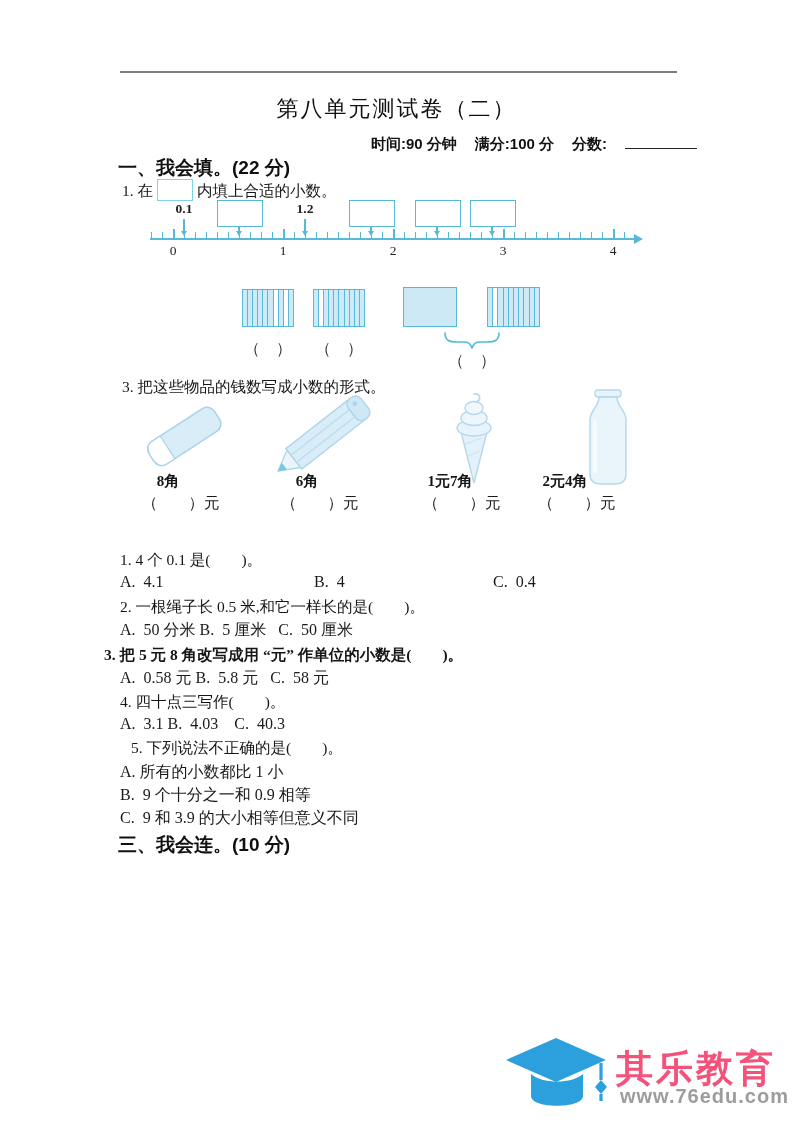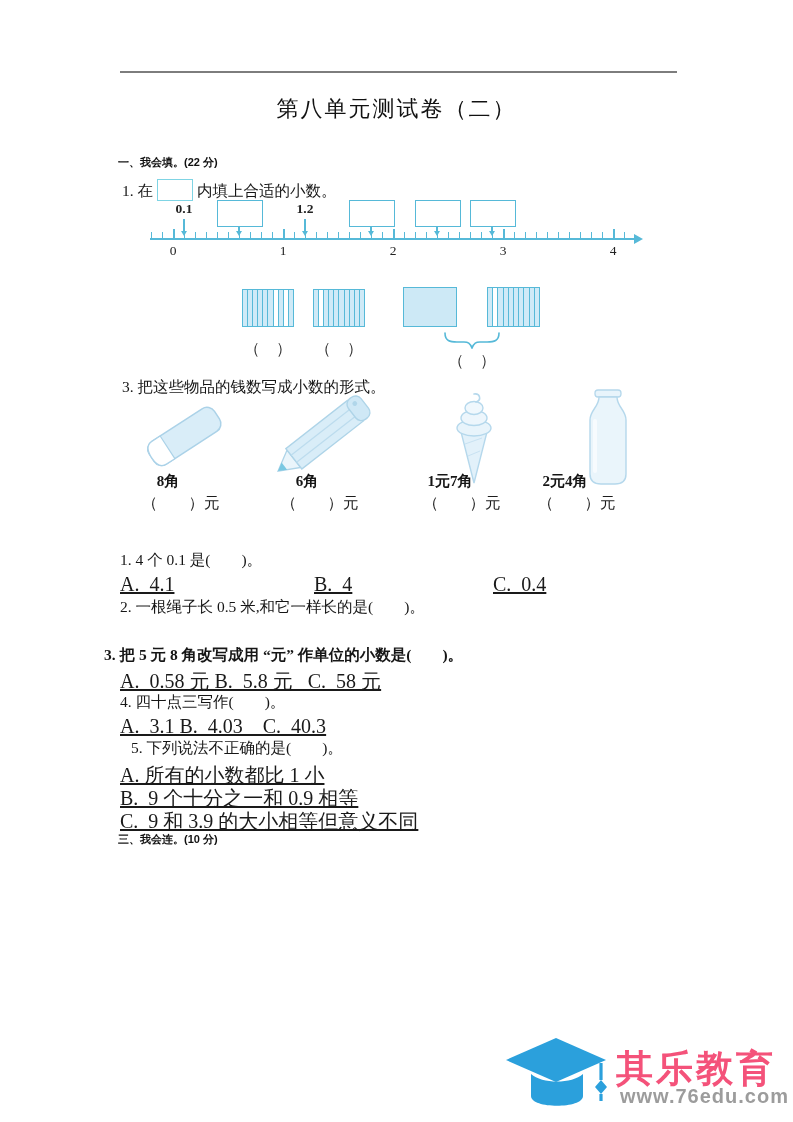--- a/index.html
+++ b/index.html
@@ -4,23 +4,23 @@
 <style>
   html,body{margin:0;padding:0;background:#fff;}
   #page{position:relative;width:793px;height:1122px;background:#fff;overflow:hidden;
         font-family:"Liberation Serif","DejaVu Serif",serif;color:#141414;}
   .abs{position:absolute;}
   .rule{background:#7d7d7d;height:2px;}
   .title{width:793px;text-align:center;font-size:22px;letter-spacing:2px;color:#111;}
   .info{font-size:15px;font-weight:600;font-family:"Liberation Sans","DejaVu Sans",sans-serif;color:#111;}
   .info span{margin-right:18px;}
   .score-line{display:inline-block;width:72px;border-bottom:1.5px solid #222;height:14px;margin-right:0!important;}
-  .sec-head{font-size:11px;font-weight:700;font-family:"Liberation Sans","DejaVu Sans",sans-serif;color:#101010;}
+  .sec-head{font-size:19px;font-weight:700;font-family:"Liberation Sans","DejaVu Sans",sans-serif;color:#101010;}
   .qtext{font-size:15.5px;color:#161616;}
-  .optline{font-size:20px;color:#1a1a1a;white-space:pre;text-decoration:underline;}
+  .optline{font-size:16px;color:#1a1a1a;white-space:pre;}
   .inline-box{display:inline-block;width:34px;height:20px;border:1px solid #7fd4e4;background:#fff;
               vertical-align:-5px;margin:0 4px;}
   
   #numberline{position:absolute;left:150px;top:198px;width:510px;height:66px;}
   .nl-axis{position:absolute;left:0;top:40px;width:486px;height:2px;background:#56b9d8;}
   .nl-axis-head{position:absolute;left:484px;top:36px;width:0;height:0;
     border-left:9px solid #56b9d8;border-top:5px solid transparent;border-bottom:5px solid transparent;}
   .nl-tick{position:absolute;width:1px;background:#56b9d8;height:6px;}
   .nl-tick.major{height:9px;width:1.5px;}
   .nl-num{position:absolute;font-size:13.5px;color:#222;width:20px;text-align:center;}
@@ -45,20 +45,23 @@
          font-size:20px;color:#9c9c9c;letter-spacing:1px;}
 </style>
 </head>
 <body>
 
 <div id="page">
 
   <div class="abs rule" style="left:120px;top:71px;width:557px;"></div>
 
   <div class="abs title" style="left:0;top:94px;">第八单元测试卷（二）</div>
+  <div class="abs info" style="left:371px;top:134px;">
+    <span>时间:90 分钟</span><span>满分:100 分</span><span>分数:</span><span class="score-line"></span>
+  </div>
 
   <div class="abs sec-head" style="left:118px;top:155px;">一、我会填。(22 分)</div>
 
   <div class="abs qtext" style="left:122px;top:179px;">
     <span>1. 在</span><span class="inline-box"></span><span>内填上合适的小数。</span>
   </div>
 
   <div id="numberline">
       <div class="nl-axis"></div>
       <div class="nl-axis-head"></div>
@@ -232,20 +235,21 @@
   <div class="abs paren-yuan" style="left:423px;top:493px;">（　　）元</div>
   <div class="abs paren-yuan" style="left:538px;top:493px;">（　　）元</div>
 
 
   <div class="abs qtext" style="left:120px;top:550px;">1. 4 个 0.1 是(　　)。</div>
   <div class="abs optline" style="left:120px;top:573px;">A.  4.1</div>
   <div class="abs optline" style="left:314px;top:573px;">B.  4</div>
   <div class="abs optline" style="left:493px;top:573px;">C.  0.4</div>
 
   <div class="abs qtext" style="left:120px;top:597px;">2. 一根绳子长 0.5 米,和它一样长的是(　　)。</div>
+  <div class="abs optline" style="left:120px;top:620px;">A.  50 分米 B.  5 厘米   C.  50 厘米</div>
 
   <div class="abs qtext" style="left:104px;top:645px;font-weight:bold;">3. 把 5 元 8 角改写成用 “元” 作单位的小数是(　　)。</div>
   <div class="abs optline" style="left:120px;top:668px;">A.  0.58 元 B.  5.8 元   C.  58 元</div>
 
   <div class="abs qtext" style="left:120px;top:692px;">4. 四十点三写作(　　)。</div>
   <div class="abs optline" style="left:120px;top:715px;">A.  3.1 B.  4.03    C.  40.3</div>
 
   <div class="abs qtext" style="left:131px;top:738px;">5. 下列说法不正确的是(　　)。</div>
   <div class="abs optline" style="left:120px;top:762px;">A. 所有的小数都比 1 小</div>
   <div class="abs optline" style="left:120px;top:785px;">B.  9 个十分之一和 0.9 相等</div>

